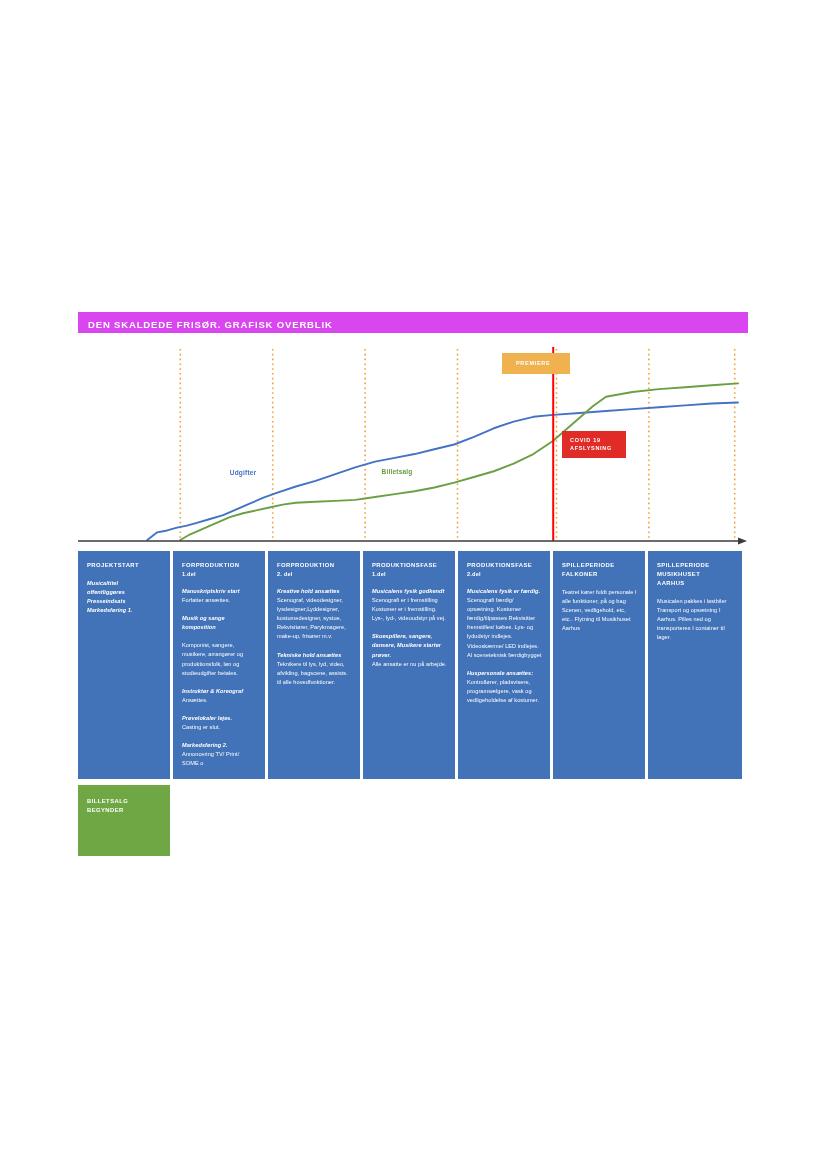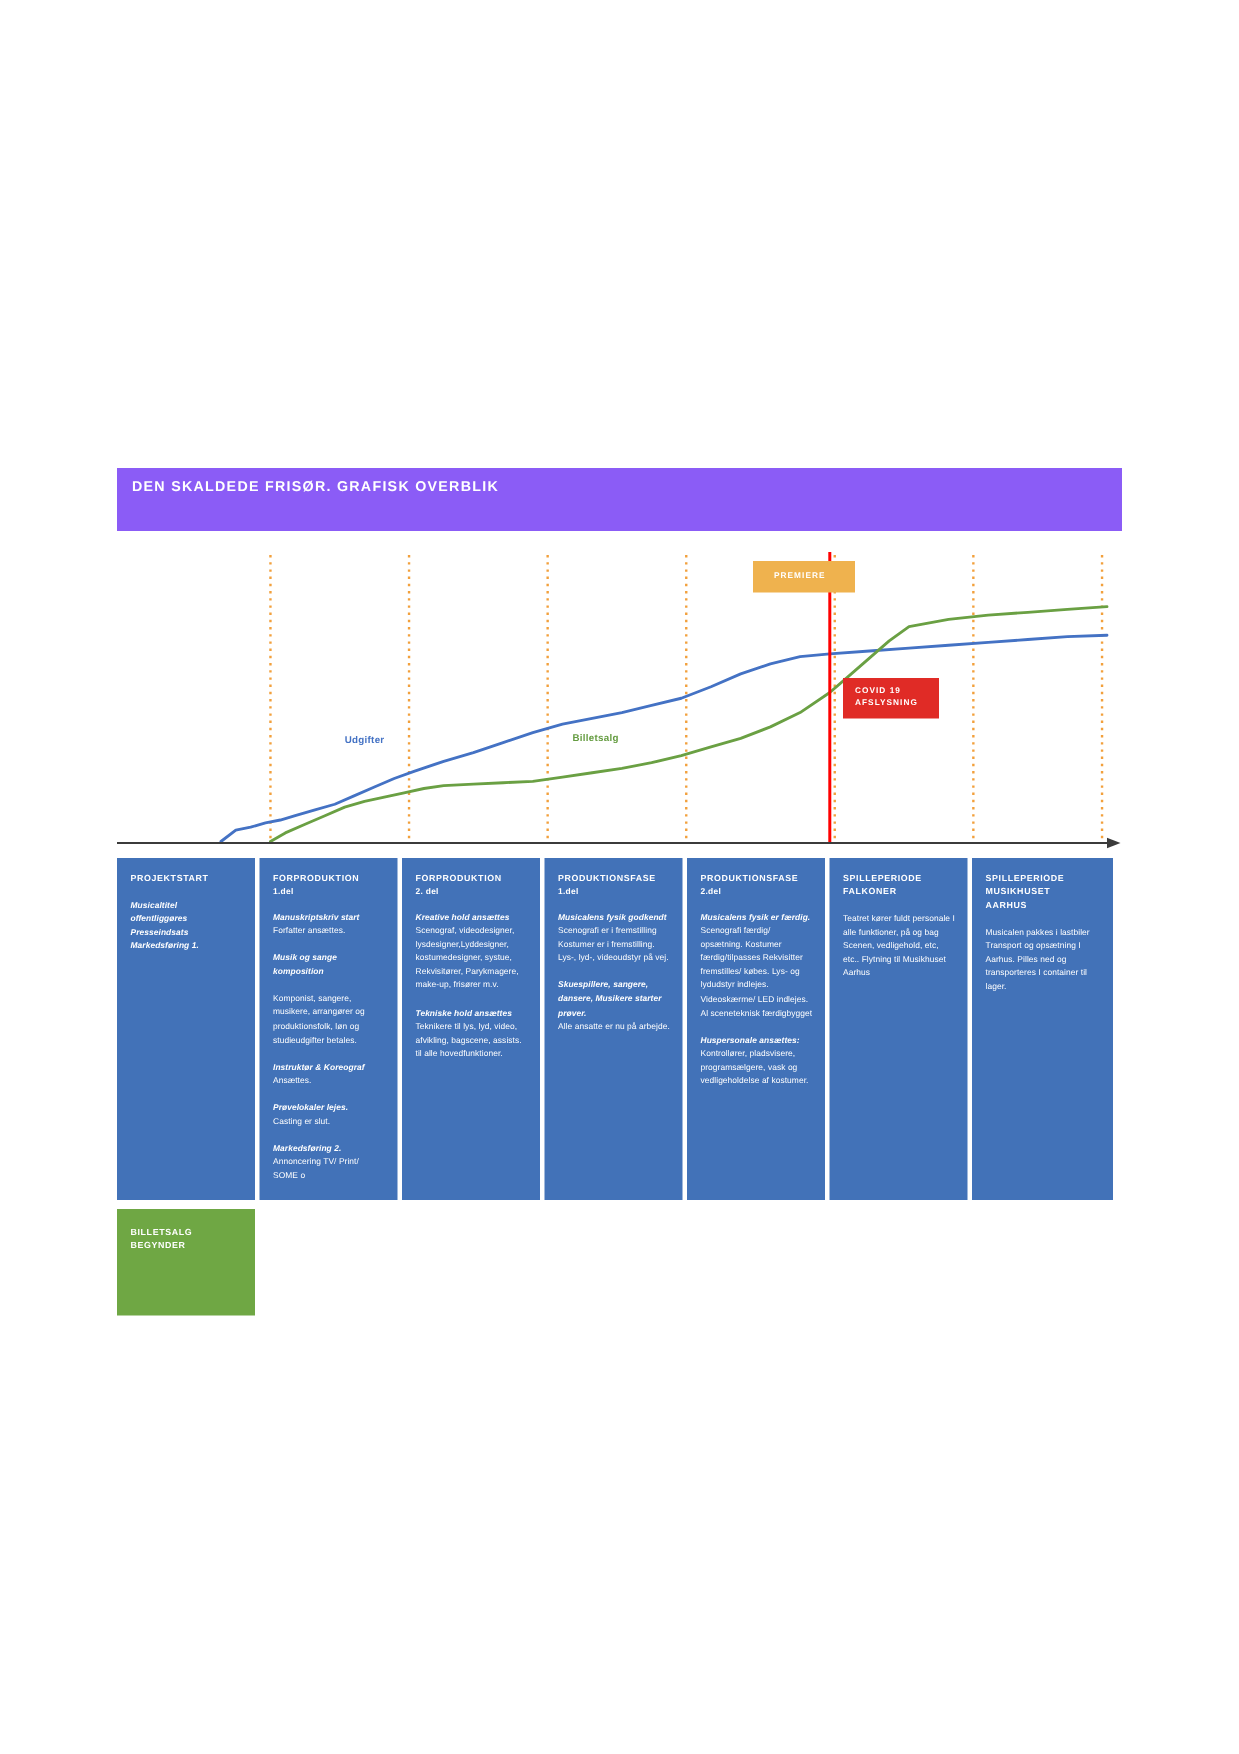--- a/index.html
+++ b/index.html
@@ -17,26 +17,26 @@
 
   #infographic {
     position: absolute;
     left: 78px;
     top: 312px;
     width: 670px;
   }
 
   
   .title-bar {
-    background: #8b5cf6;
+    background: #d946ef;
     color: #ffffff;
     font-size: 9.5px;
     font-weight: bold;
     letter-spacing: 0.85px;
-    padding: 6px 0 23px 10px;
+    padding: 6px 0 2px 10px;
     height: 13px;
     line-height: 13px;
     box-sizing: content-box;
   }
 
   
   .chart-wrap {
     position: relative;
     height: 205px;
     width: 670px;

